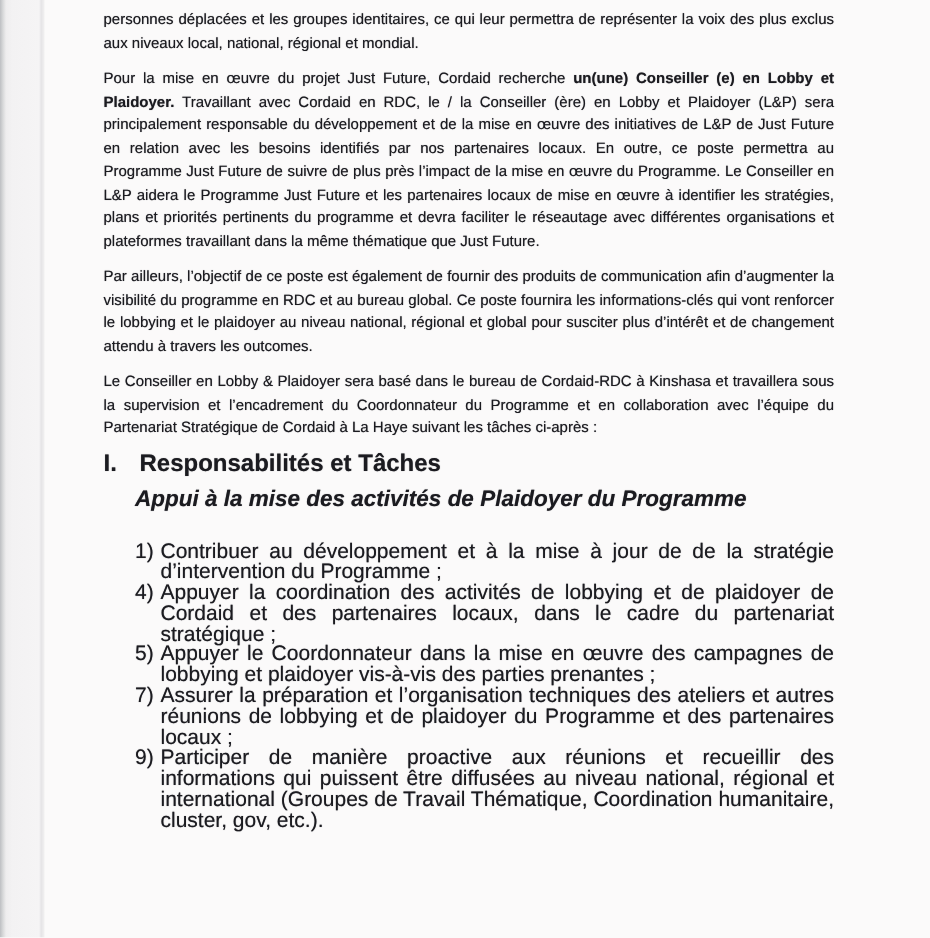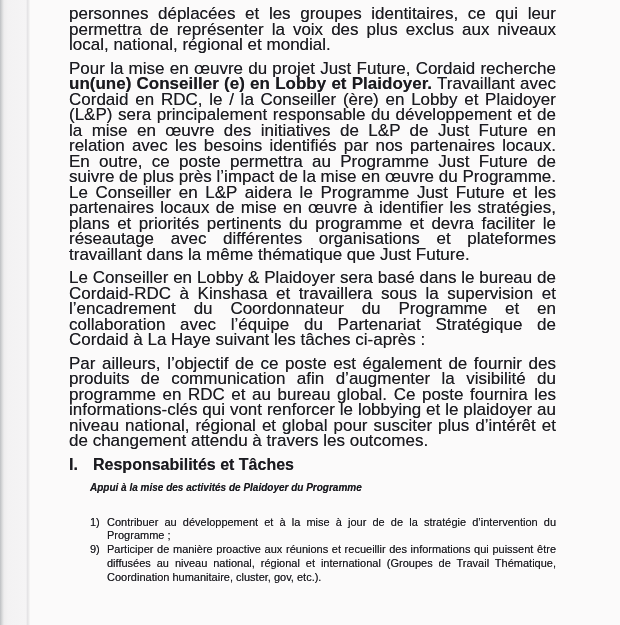--- a/index.html
+++ b/index.html
@@ -32,46 +32,46 @@
   .content {
     position: absolute;
     left: 69px;
     top: 6px;
     width: 487px;
     filter: blur(0.24px);
     text-shadow: 0 0 0.55px rgba(24,24,30,0.65);
   }
   .para {
     margin: 0 0 8px 0;
-    font-size: 17px;
+    font-size: 10px;
     line-height: 15.5px;
     text-align: justify;
   }
   .bold { font-weight: bold; }
   .section-heading {
     margin: 0 0 8px 0;
     font-size: 16px;
     line-height: 15.5px;
     font-weight: bold;
   }
   .sec-num { display: inline-block; width: 24px; }
   .subheading {
     margin: 0 0 0 21px;
-    font-size: 10px;
+    font-size: 15px;
     line-height: 15.5px;
     font-weight: bold;
     font-style: italic;
   }
   ol.tasks {
     list-style: none;
     margin: 20px 0 0 0;
     padding: 0 0 0 21px;
   }
   .task {
-    font-size: 11px;
+    font-size: 14px;
     line-height: 13.8px;
     text-align: justify;
     padding-left: 17px;
     text-indent: -17px;
   }
   .task .num {
     display: inline-block;
     min-width: 14px;
     margin-right: 3px;
     text-indent: 0;
@@ -84,32 +84,35 @@
 <body>
 
 <div class="page">
   <div class="scan-edge"></div>
   <div class="content">
 
     <p class="para">personnes déplacées et les groupes identitaires, ce qui leur permettra de représenter la voix des plus exclus aux niveaux local, national, régional et mondial.</p>
 
     <p class="para"><span>Pour la mise en œuvre du projet Just Future, Cordaid recherche </span><span class="bold">un(une) Conseiller (e) en Lobby et Plaidoyer.</span><span> Travaillant avec Cordaid en RDC, le / la Conseiller (ère) en Lobby et Plaidoyer (L&amp;P) sera principalement responsable du développement et de la mise en œuvre des initiatives de L&amp;P de Just Future en relation avec les besoins identifiés par nos partenaires locaux. En outre, ce poste permettra au Programme Just Future de suivre de plus près l’impact de la mise en œuvre du Programme. Le Conseiller en L&amp;P aidera le Programme Just Future et les partenaires locaux de mise en œuvre à identifier les stratégies, plans et priorités pertinents du programme et devra faciliter le réseautage avec différentes organisations et plateformes travaillant dans la même thématique que Just Future.</span></p>
 
+    <p class="para">Par ailleurs, l’objectif de ce poste est également de fournir des produits de communication afin d’augmenter la visibilité du programme en RDC et au bureau global. Ce poste fournira les informations-clés qui vont renforcer le lobbying et le plaidoyer au niveau national, régional et global pour susciter plus d’intérêt et de changement attendu à travers les outcomes.</p>
+
     <p class="para">Le Conseiller en Lobby &amp; Plaidoyer sera basé dans le bureau de Cordaid-RDC à Kinshasa et travaillera sous la supervision et l’encadrement du Coordonnateur du Programme et en collaboration avec l’équipe du Partenariat Stratégique de Cordaid à La Haye suivant les tâches ci-après :</p>
-
-    <p class="para">Par ailleurs, l’objectif de ce poste est également de fournir des produits de communication afin d’augmenter la visibilité du programme en RDC et au bureau global. Ce poste fournira les informations-clés qui vont renforcer le lobbying et le plaidoyer au niveau national, régional et global pour susciter plus d’intérêt et de changement attendu à travers les outcomes.</p>
 
     <div class="section-heading">
       <span class="sec-num">I.</span><span class="sec-title">Responsabilités et Tâches</span>
     </div>
 
     <div class="subheading">Appui à la mise des activités de Plaidoyer du Programme</div>
 
     <ol class="tasks">
       <li class="task"><span class="num">1)</span><span class="task-text">Contribuer au développement et à la mise à jour de de la stratégie d’intervention du Programme ;</span></li>
+      <li class="task"><span class="num">4)</span><span class="task-text">Appuyer la coordination des activités de lobbying et de plaidoyer de Cordaid et des partenaires locaux, dans le cadre du partenariat stratégique ;</span></li>
+      <li class="task"><span class="num">5)</span><span class="task-text">Appuyer le Coordonnateur dans la mise en œuvre des campagnes de lobbying et plaidoyer vis-à-vis des parties prenantes ;</span></li>
+      <li class="task"><span class="num">7)</span><span class="task-text">Assurer la préparation et l’organisation techniques des ateliers et autres réunions de lobbying et de plaidoyer du Programme et des partenaires locaux ;</span></li>
       <li class="task"><span class="num">9)</span><span class="task-text">Participer de manière proactive aux réunions et recueillir des informations qui puissent être
 diffusées au niveau national, régional et international (Groupes de Travail Thématique,
 Coordination humanitaire, cluster, gov, etc.).</span></li>
 
     </ol>
 
   </div>
 </div>
 
 </body></html>

